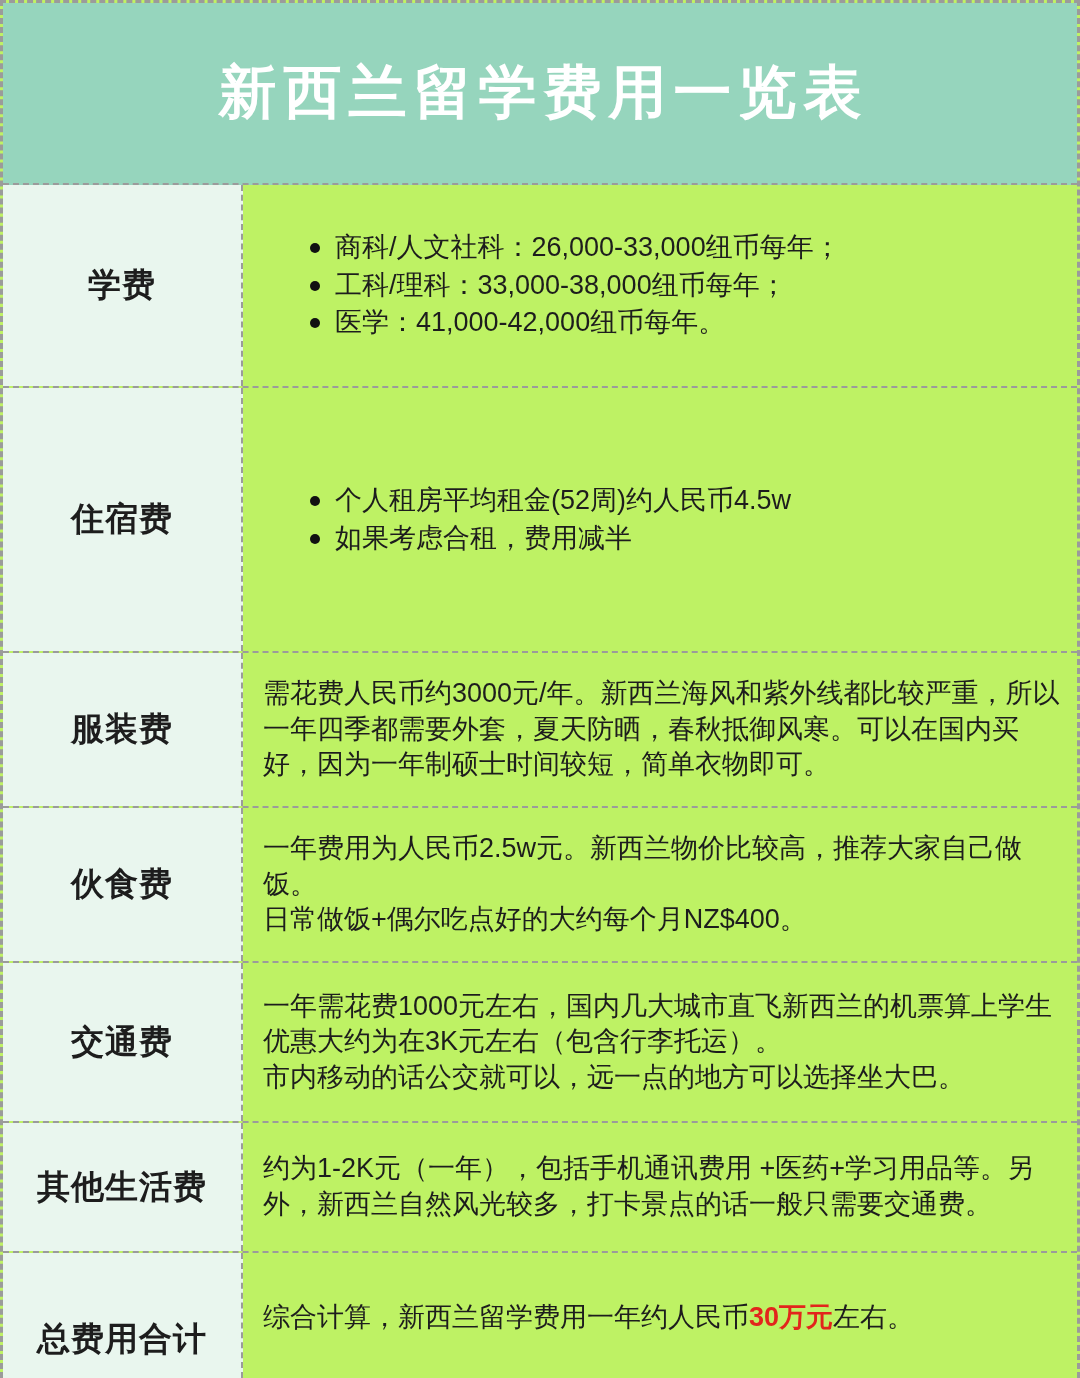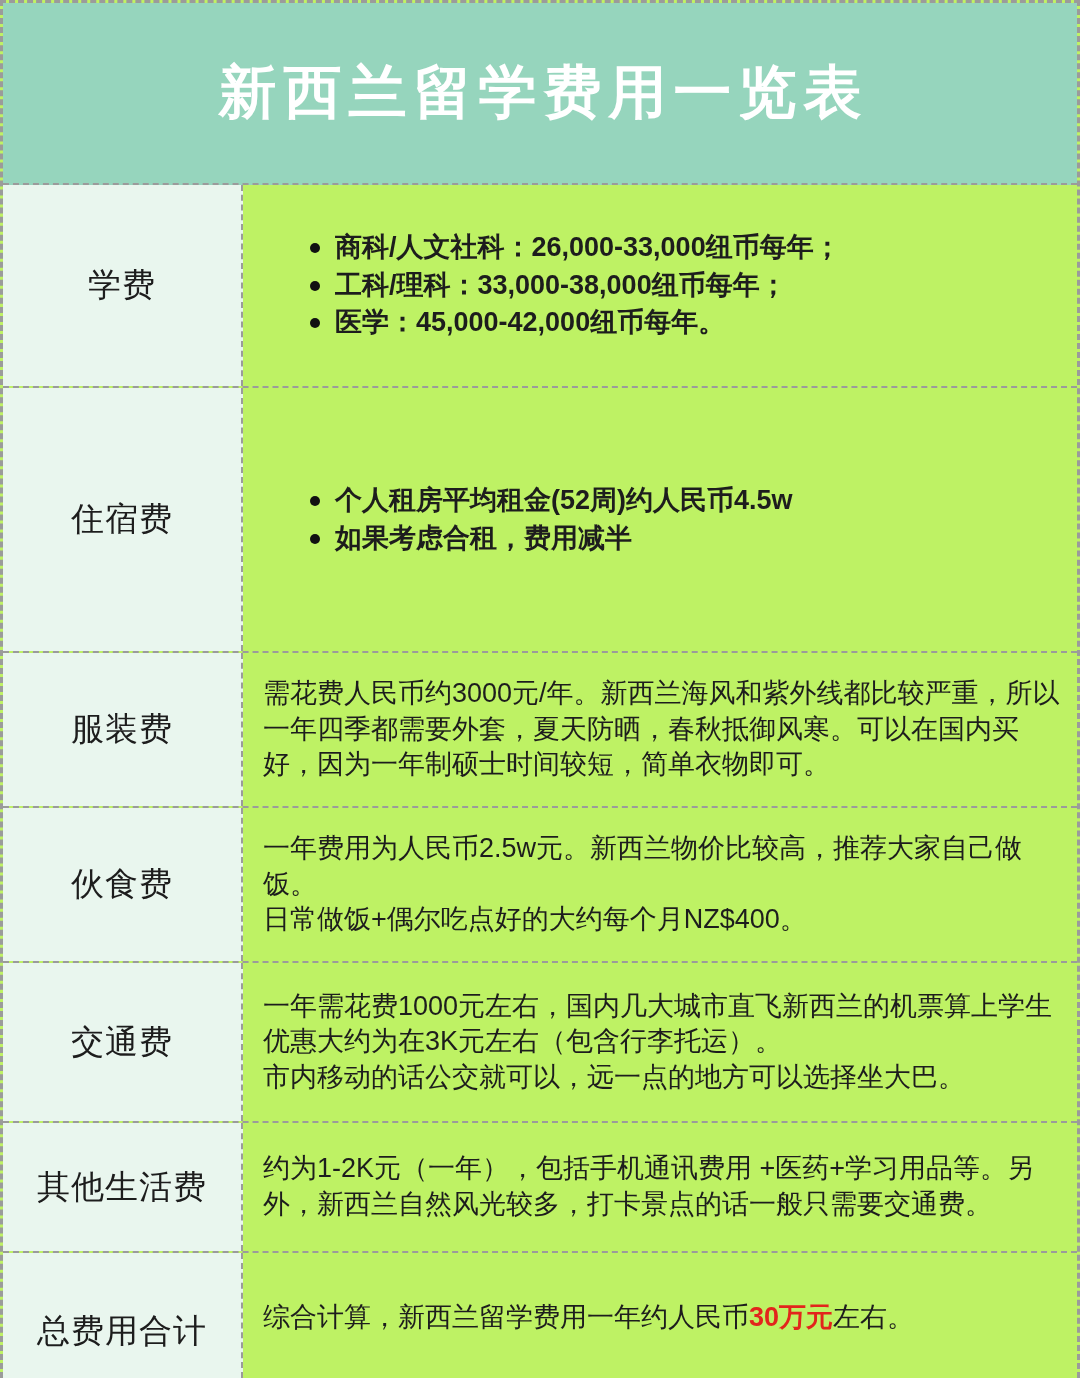--- a/index.html
+++ b/index.html
@@ -54,25 +54,25 @@
   .cell-label {
     box-sizing: border-box;
     width: 240px;
     flex: 0 0 240px;
     background: #e9f6ee;
     border-right: 2px dashed #9b9b9b;
     display: flex;
     align-items: center;
     justify-content: center;
     font-size: 33px;
-    font-weight: 400;
+    font-weight: 700;
     color: #1d1d1d;
     letter-spacing: 1px;
   }
-  .row-6 .cell-label { align-items: flex-end; padding-bottom: 24px; }
+  .row-6 .cell-label { align-items: flex-end; padding-bottom: 16px; }
   .cell-content {
     flex: 1;
     min-width: 0;
     display: flex;
     flex-direction: column;
     justify-content: center;
     padding: 10px 14px 10px 20px;
     font-size: 27px;
     line-height: 1.32;
     color: #1d1d1d;
@@ -81,21 +81,20 @@
   .cell-content p { margin: 0; }
   ul.bullets {
     list-style: none;
     margin: 0 0 0 45px;
     padding: 0;
   }
   ul.bullets li {
     position: relative;
     padding-left: 27px;
     margin: 2px 0;
-    font-weight: bold;
   }
   ul.bullets li::before {
     content: "";
     position: absolute;
     left: 2px;
     top: 13px;
     width: 10px;
     height: 10px;
     border-radius: 50%;
     background: #111111;
@@ -112,21 +111,21 @@
   </div>
 
   <div class="table">
 
     <div class="row row-0">
       <div class="cell-label">学费</div>
       <div class="cell-content">
         <ul class="bullets">
           <li>商科/人文社科：26,000-33,000纽币每年；</li>
           <li>工科/理科：33,000-38,000纽币每年；</li>
-          <li>医学：45,000-42,000纽币每年。</li>
+          <li>医学：41,000-42,000纽币每年。</li>
         </ul>
       </div>
     </div>
 
     <div class="row row-1">
       <div class="cell-label">住宿费</div>
       <div class="cell-content">
         <ul class="bullets">
           <li>个人租房平均租金(52周)约人民币4.5w</li>
           <li>如果考虑合租，费用减半</li>

